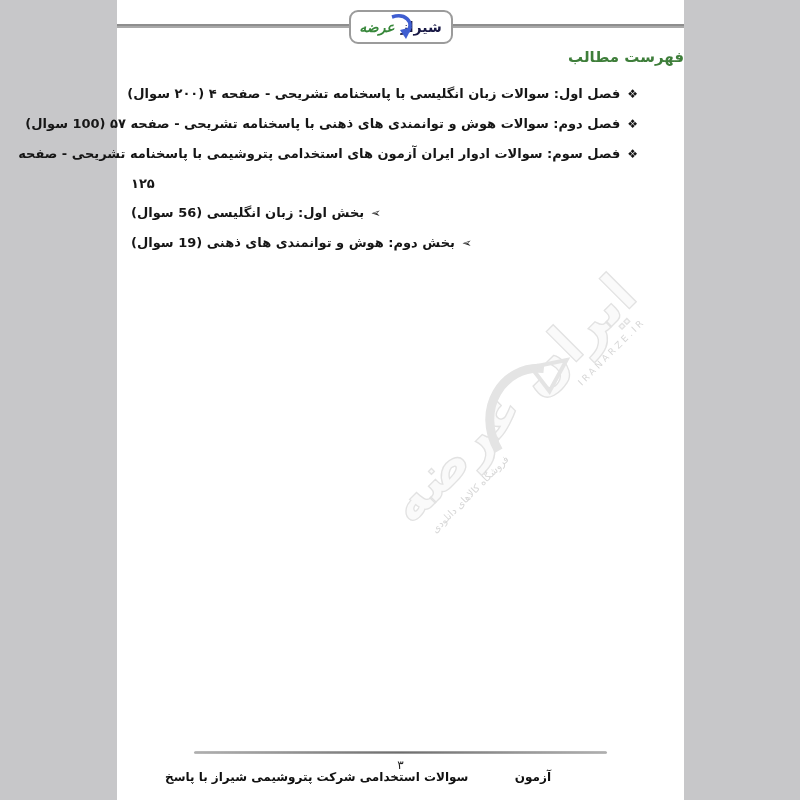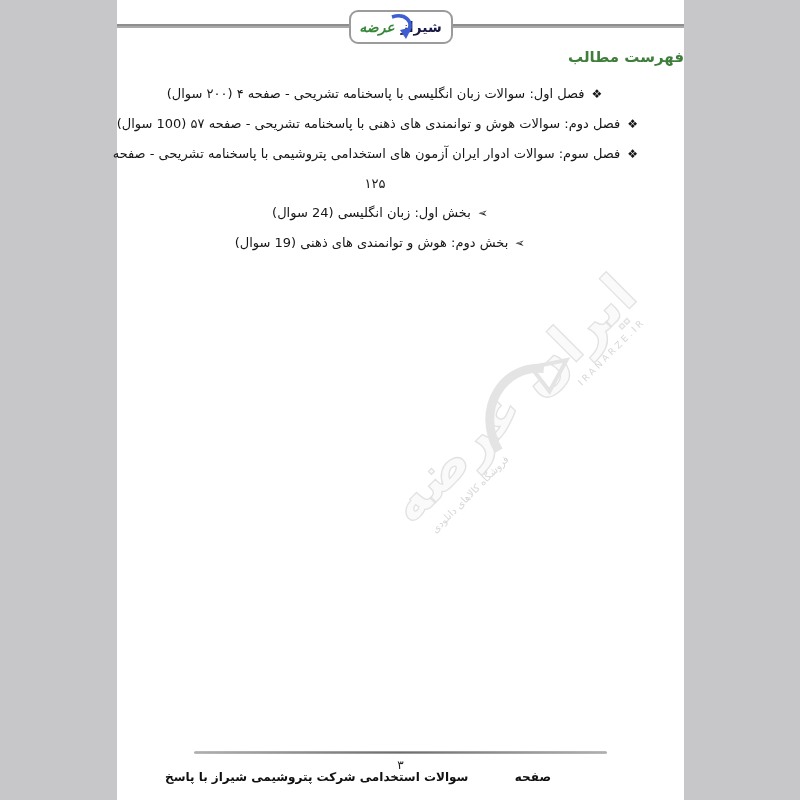--- a/index.html
+++ b/index.html
@@ -30,22 +30,22 @@
   .logo .w1 { color:#191946; font-weight:bold; font-size:14px; }
   .logo .w2 { color:#37873a; font-weight:bold; font-size:14px;font-style:italic; }
   .logo-arrow { position:absolute; left:36px; top:1px; }
   .doc-title {
     position:absolute; top:48px; left:12px; right:0; text-align:right;
     color:#3e7e3a; font-weight:bold; font-size:15px;
   }
   
   .toc {
     position:absolute; top:79px; right:46px; left:14px;
-    direction:rtl; text-align:center;
-    font-size:13px; font-weight:normal; color:#161616;
+    direction:rtl; text-align:left;
+    font-size:13px; font-weight:bold; color:#161616;
   }
   .toc-item {
     line-height:29px; white-space:nowrap;
     padding-right:19px; text-indent:-19px;
   }
   .toc-cont { line-height:29px; padding-right:19px; }
   .bullet { display:inline-block; text-indent:0; font-size:12px; margin-left:7px; }
   .toc-sub { line-height:29px; white-space:nowrap; margin-right:9px; padding-right:19px; text-indent:-19px; }
   .sub-bullet {
     display:inline-block; text-indent:0; transform:scaleX(-1);
@@ -113,21 +113,21 @@
       <span class="bullet">❖</span><span>فصل اول: سوالات زبان انگلیسی با پاسخنامه تشریحی - صفحه ۴ (۲۰۰ سوال)</span>
     </div>
     <div class="toc-item">
       <span class="bullet">❖</span><span>فصل دوم: سوالات هوش و توانمندی های ذهنی با پاسخنامه تشریحی - صفحه ۵۷ (100 سوال)</span>
     </div>
     <div class="toc-item">
       <span class="bullet">❖</span><span>فصل سوم: سوالات ادوار ایران آزمون های استخدامی پتروشیمی با پاسخنامه تشریحی - صفحه</span>
     </div>
     <div class="toc-cont">۱۲۵</div>
     <div class="toc-sub">
-      <span class="sub-bullet">➢</span><span>بخش اول: زبان انگلیسی (24 سوال)</span>
+      <span class="sub-bullet">➢</span><span>بخش اول: زبان انگلیسی (56 سوال)</span>
     </div>
     <div class="toc-sub">
       <span class="sub-bullet">➢</span><span>بخش دوم: هوش و توانمندی های ذهنی (19 سوال)</span>
     </div>
   </div>
 
   <div class="watermark">
     <div class="wm-main">ایران عرضه</div>
     <span class="wm-arrow">
       <svg width="130" height="86" viewBox="0 0 130 86">
@@ -136,16 +136,16 @@
       </svg>
     </span>
     <div class="wm-sub">
       <span class="wm-tagline">فروشگاه کالاهای دانلودی</span>
       <span class="wm-site">IRANARZE.IR</span>
     </div>
   </div>
 
   <div class="footer-rule"></div>
   <div class="page-number">۳</div>
-  <div class="footer-right">صفحه</div>
+  <div class="footer-right">آزمون</div>
   <div class="footer-left">سوالات استخدامی شرکت پتروشیمی شیراز با پاسخ</div>
 
 </div>
 
 </body></html>

